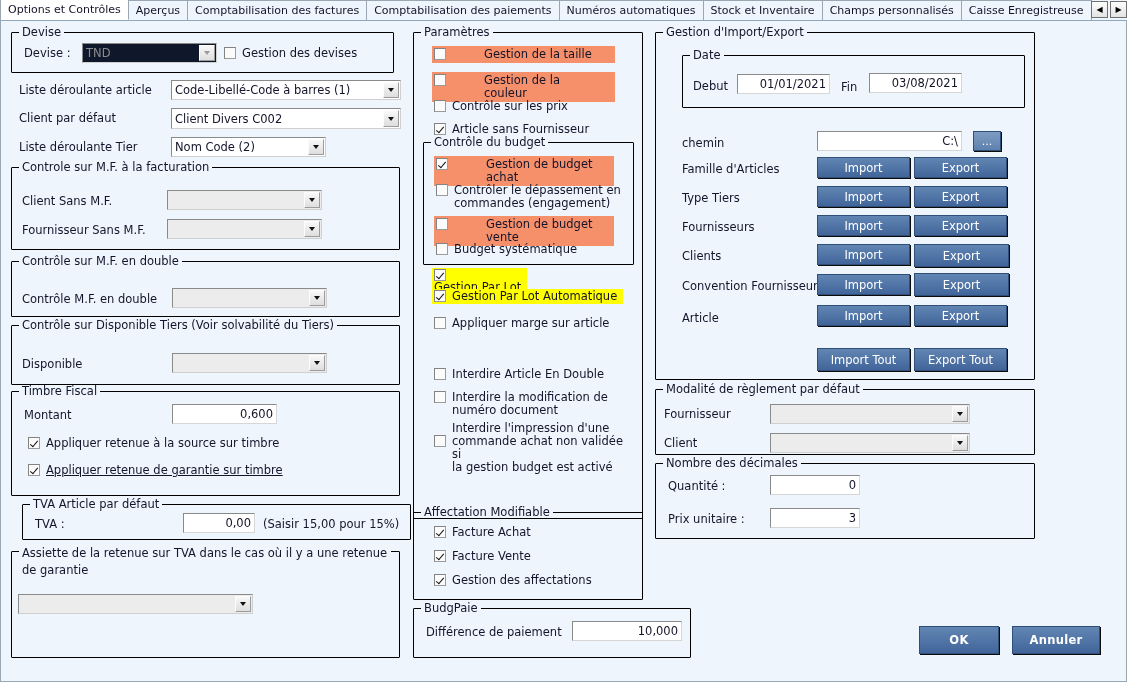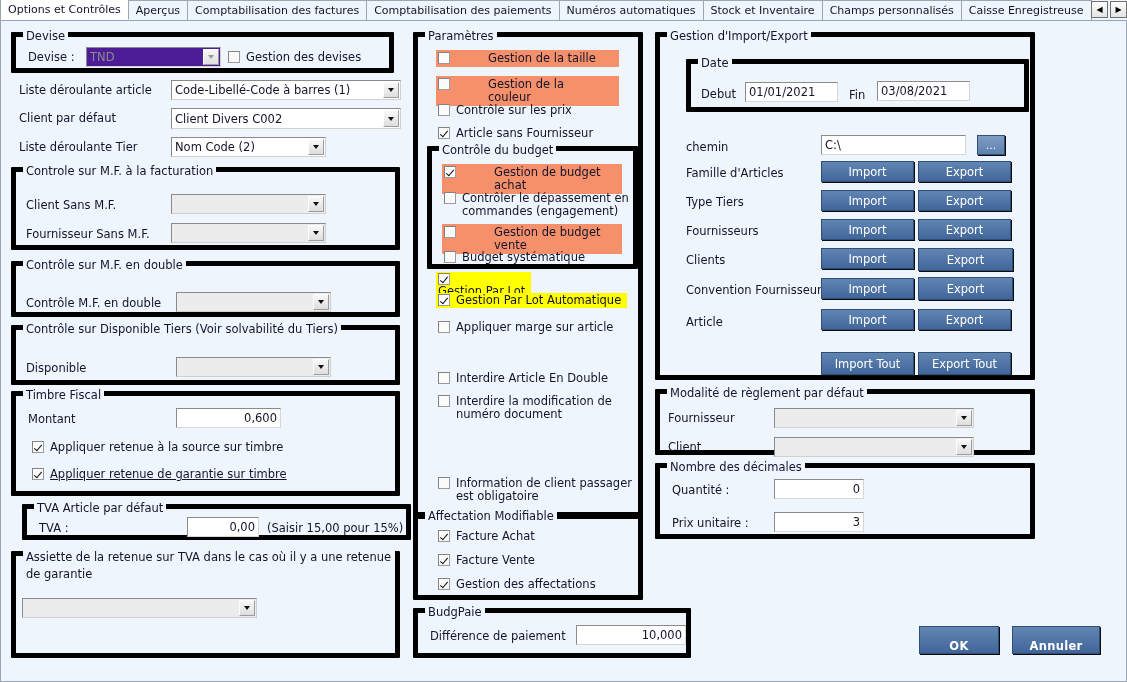--- a/index.html
+++ b/index.html
@@ -58,21 +58,21 @@
     background: linear-gradient(#fdfdfd,#e3e3e3);
     border: 1px solid #707070;
     display: flex; align-items: center; justify-content: center;
     font-size: 8px; color: #000;
     cursor: pointer;
   }
 
   
   .gb {
     position: absolute;
-    border: 5px solid #000000;
+    border: 1px solid #000000;
     border-radius: 1px;
     background: transparent;
   }
   .gb > .gb-title {
     position: absolute;
     top: -7px; left: 7px;
     background: #eef5fd;
     padding: 0 3px;
     font-size: 11.5px;
     color: #14142a;
@@ -99,37 +99,38 @@
     background: #ffffff;
     border: 1px solid #8a8a8a;
     border-right-color: #d6d6d6;
     border-bottom-color: #d6d6d6;
     font-family: "DejaVu Sans", sans-serif;
     font-size: 11.5px;
     color: #14142a;
     padding: 1px 3px;
     outline: none;
     line-height: 14px;
+    text-align: right;
   }
   .txt.right { text-align: right; }
 
   .combo {
     position: absolute;
     background: #ffffff;
     border: 1px solid #8a8a8a;
     border-right-color: #d0d0d0;
     border-bottom-color: #d0d0d0;
     display: flex; align-items: center;
     font-size: 11.5px; color: #14142a;
     padding-left: 3px;
     cursor: default;
     overflow: hidden;
   }
   .combo.empty { background: #ececec; }
-  .combo.disabled { background: #4c1d95; color: #8c8c8c; }
+  .combo.disabled { background: #0f172a; color: #8c8c8c; }
   .combo .cval { flex: 1; white-space: nowrap; overflow: hidden; }
   .combo .arrow {
     width: 16px; height: calc(100% - 2px);
     margin: 1px 1px 1px 0;
     background: linear-gradient(#f8f8f8,#dedede);
     border: 1px solid #9c9c9c;
     border-top-color: #fdfdfd; border-left-color: #fdfdfd;
     display: flex; align-items: center; justify-content: center;
     flex: 0 0 16px;
   }
@@ -185,21 +186,21 @@
     font-size: 11.5px;
     display: flex; align-items: center; justify-content: center;
     cursor: pointer;
     box-shadow: 1px 1px 0 #0c0c0c;
     font-family: "DejaVu Sans", sans-serif;
   }
   .btn.small {
     background: linear-gradient(#7f9cc2,#5d81ae);
     font-size: 11px;
   }
-  .btn.bold { font-weight: bold; letter-spacing: .3px; align-items: flex-end; }
+  .btn.bold { font-weight: bold; letter-spacing: .3px; }
 </style>
 </head>
 <body>
 
 <div id="app">
 
   <div class="tabstrip">
     <div class="tab active first"><span>Options et Contrôles</span></div>
     <div class="tab"><span>Aperçus</span></div>
     <div class="tab"><span>Comptabilisation des factures</span></div>
@@ -363,24 +364,25 @@
 
     <div class="cb" style="left:20px; top:335px;">
       <span class="box"></span>
       <span class="cbtxt">Interdire Article En Double</span>
     </div>
     <div class="cb" style="left:20px; top:358px; width:198px;">
       <span class="box"></span>
       <span class="cbtxt">Interdire la modification de
 numéro document</span>
     </div>
-    <div class="cb" style="left:20px; top:440px; width:198px;">
-      <span class="box"></span>
-      <span class="cbtxt">Information de client passager
-est obligatoire</span>
+    <div class="cb" style="left:20px; top:389px; width:200px;">
+      <span class="box" style="margin-top:13px;"></span>
+      <span class="cbtxt">Interdire l'impression d'une
+commande achat non validée si
+la gestion budget est activé</span>
     </div>
   </div>
 
   <div class="gb" style="left:412px; top:512px; width:230px; height:88px;">
     <span class="gb-title">Affectation Modifiable</span>
     <div class="cb checked" style="left:20px; top:13px;">
       <span class="box"></span>
       <span class="cbtxt">Facture Achat</span>
     </div>
     <div class="cb checked" style="left:20px; top:37px;">

